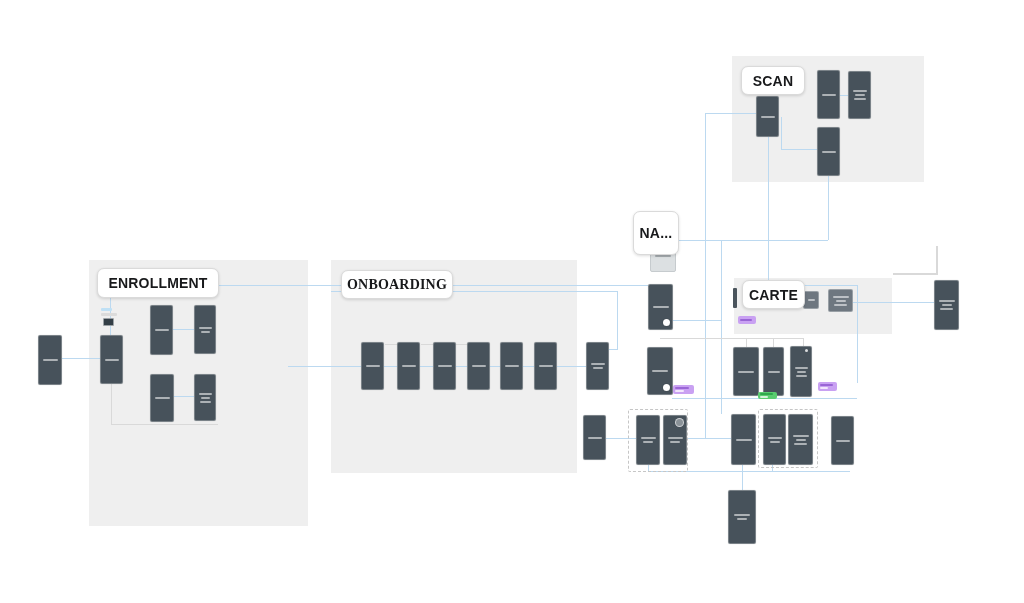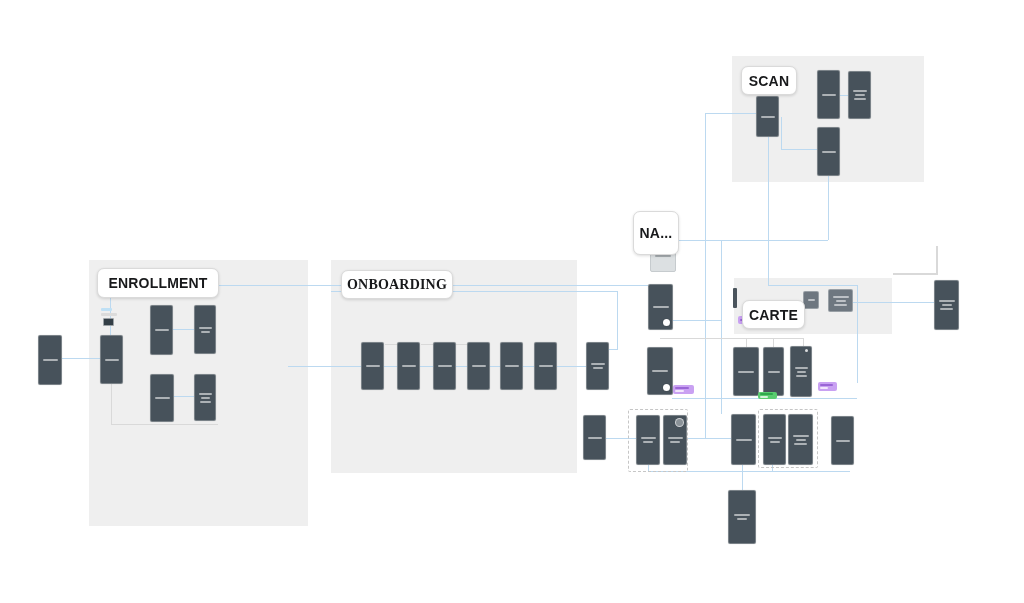--- a/index.html
+++ b/index.html
@@ -215,18 +215,18 @@
       <div class="bline" style="background: rgba(255, 255, 255, 0.75); width: 55%;"></div>
     </div>
     <div class="badge" style="position: absolute; box-sizing: border-box; left: 758px; top: 392px; width: 19px; height: 7px; background: rgb(90, 205, 112);">
       <div class="bline" style="background: rgb(47, 169, 76); width: 85%;"></div>
       <div class="bline" style="background: rgba(255, 255, 255, 0.75); width: 55%;"></div>
     </div>
     <div class="badge" style="position: absolute; box-sizing: border-box; left: 818px; top: 382px; width: 19px; height: 9px; background: rgb(201, 161, 242);">
       <div class="bline" style="background: rgb(154, 102, 214); width: 85%;"></div>
       <div class="bline" style="background: rgba(255, 255, 255, 0.75); width: 55%;"></div>
     </div>
-    <div class="section-label" style="position: absolute; box-sizing: border-box; left: 741px; top: 66px; width: 56px; height: 29px;">SCAN</div>
+    <div class="section-label" style="position: absolute; box-sizing: border-box; left: 741px; top: 66px; width: 64px; height: 29px;">SCAN</div>
     <div class="section-label" style="position: absolute; box-sizing: border-box; left: 97px; top: 268px; width: 122px; height: 30px;">ENROLLMENT</div>
     <div class="section-label" style="position: absolute; box-sizing: border-box; left: 341px; top: 270px; width: 112px; height: 29px; font-family: Liberation Serif, serif;">ONBOARDING</div>
     <div class="section-label" style="position: absolute; box-sizing: border-box; left: 633px; top: 211px; width: 46px; height: 44px;">NA...</div>
-    <div class="section-label" style="position: absolute; box-sizing: border-box; left: 742px; top: 300px; width: 63px; height: 29px;">CARTE</div>
+    <div class="section-label" style="position: absolute; box-sizing: border-box; left: 742px; top: 280px; width: 63px; height: 29px;">CARTE</div>
   </div>
 
 </body></html>

